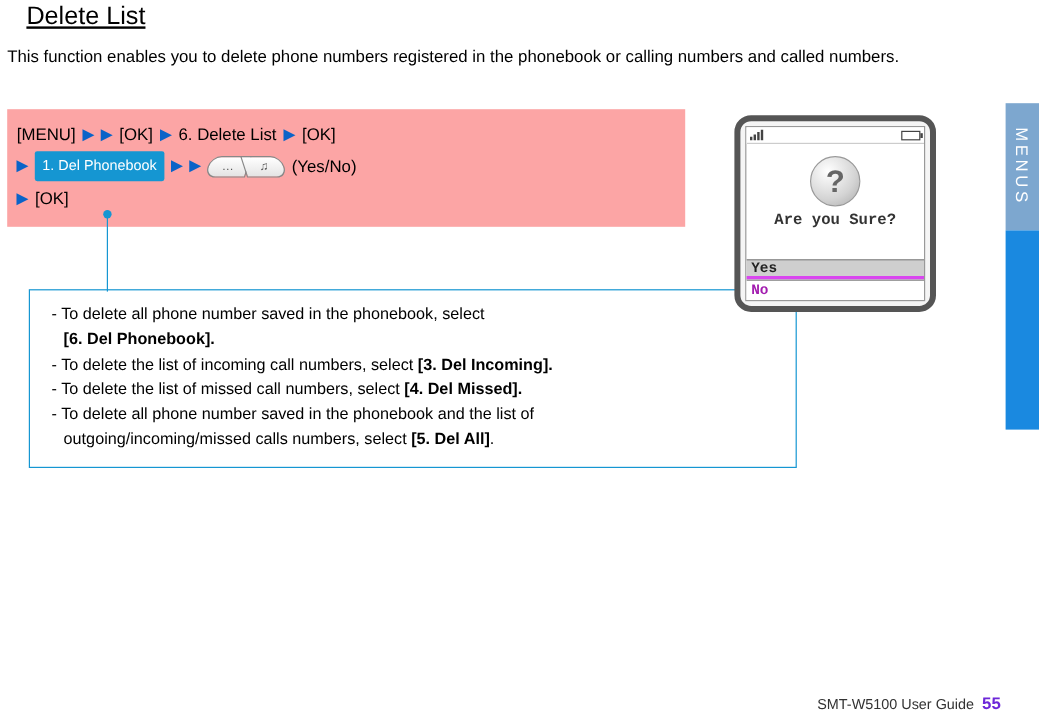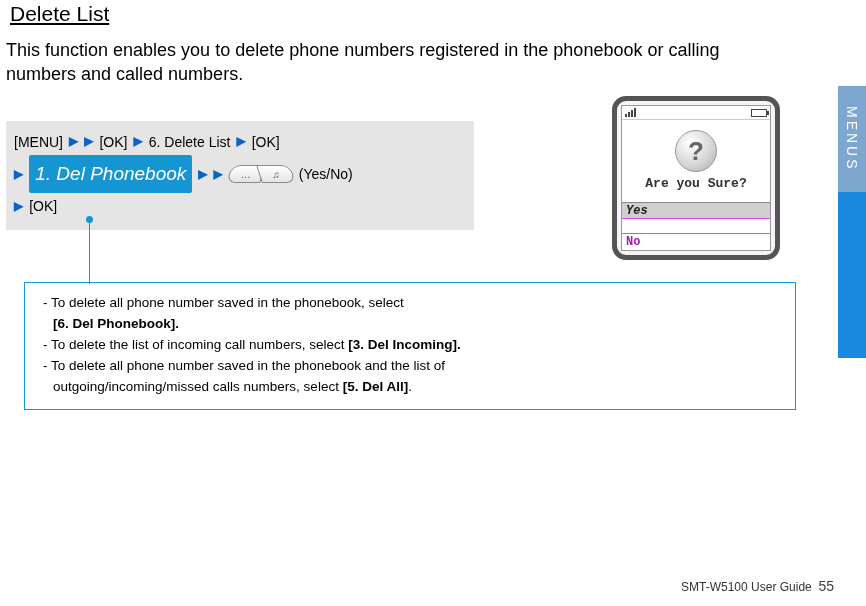--- a/index.html
+++ b/index.html
@@ -10,45 +10,44 @@
     font-size: 13.5px;
     color: #000;
     position: relative;
     background: #fff;
   }
   .page { padding: 0 0 0 6px; position: relative; }
   .title {
     font-size: 21px;
     text-decoration: underline;
     font-weight: normal;
-    margin: 2px 0 3px 4px;
+    margin: 2px 0 3px 16px;
   }
   .intro {
-    font-size: 18px;
+    font-size: 14px;
     line-height: 1.35;
     margin-bottom: 34px;
     max-width: 760px;
     margin-top: 12px;
   }
   .nav-block {
-    background: #e5e5e5;
+    background: #fca5a5;
     padding: 8px 8px 10px 8px;
-    width: 468px;
+    width: 565px;
     font-size: 14px;
     line-height: 1.9;
   }
   .nav-line { display: flex; align-items: center; flex-wrap: wrap; gap: 4px 6px; }
   .tri { color: #0a63c8; font-weight: bold; font-size: 12px; }
   .pill {
     background: #1596d2;
     color: #fff;
     padding: 1px 6px;
     border-radius: 2px;
-    font-size: 19px;
-    font-style: italic;
+    font-size: 12px;
   }
   .key-shape {
     display: inline-flex; align-items: center; gap: -2px;
   }
   .key-half {
     width: 34px; height: 18px;
     border: 1px solid #888;
     background: linear-gradient(#fff,#e4e4e4);
     display: inline-flex; align-items: center; justify-content: center;
     font-size: 10px; color: #555;
@@ -69,21 +68,21 @@
   .connector::before {
     content: "";
     position: absolute;
     top: -4px; left: -3px;
     width: 7px; height: 7px;
     border-radius: 50%;
     background: #1596d2;
   }
   .options-box {
     border: 1px solid #1596d2;
-    width: 772px;
+    width: 640px;
     margin-top: 52px;
     padding: 10px 14px 12px 14px;
     font-size: 13.5px;
     line-height: 1.55;
     margin-left: 18px;
   }
   .options-box p { margin: 0; padding-left: 12px; text-indent: -8px;}
   .options-box .indent { padding-left: 22px; text-indent: -8px;}
   .bold { font-weight: bold; }
   
@@ -147,21 +146,21 @@
   .opt-row {
     position: absolute; left: 0; right: 0;
     height: 17px;
     font-family: "Courier New", monospace;
     font-size: 12px;
     font-weight: bold;
     padding-left: 4px;
     display: flex; align-items: center;
     border-top: 1px solid #888;
   }
-  .opt-yes { bottom: 31px; background: #cfcfcf; color:#222; border-bottom: 1px solid #d946ef; font-style: italic;}
+  .opt-yes { bottom: 17px; background: #cfcfcf; color:#222; border-bottom: 3px solid #d946ef;}
   .opt-no { bottom: 0; background:#fff; color:#a21caf;}
   
   .side-tab {
     position: absolute;
     right: 0;
     top: 86px;
     width: 28px;
     height: 272px;
     display: flex; flex-direction: column;
   }
@@ -179,21 +178,21 @@
   .tab-lower {
     flex: 1;
     background: #1a89e0;
   }
   .footer {
     position: absolute;
     bottom: 12px; right: 32px;
     font-size: 12px;
     color: #333;
   }
-  .footer .pageno { color: #404040; font-weight: normal; font-size: 14px;}
+  .footer .pageno { color: #6d28d9; font-weight: bold; font-size: 14px;}
 </style>
 </head>
 <body>
 
 <div class="page">
   <h1 class="title">Delete List</h1>
   <p class="intro">This function enables you to delete phone numbers registered in the phonebook or calling numbers and called numbers.</p>
 
   <div class="nav-block">
     <div class="nav-line">
@@ -228,20 +227,21 @@
   </div>
 
   <div class="connector-wrap">
     <div class="connector"></div>
   </div>
 
   <div class="options-box">
     <p><span>- To delete all phone number saved in the phonebook, select</span></p>
     <p class="indent"><span class="bold">[6. Del Phonebook].</span></p>
     <p><span>- To delete the list of incoming call numbers, select </span><span class="bold">[3. Del Incoming].</span></p>
+    <p><span>- To delete the list of missed call numbers, select </span><span class="bold">[4. Del Missed].</span></p>
     <p><span>- To delete all phone number saved in the phonebook and the list of</span></p>
     <p class="indent"><span>outgoing/incoming/missed calls numbers, select </span><span class="bold">[5. Del All]</span>.</p>
   </div>
 </div>
 
 <div class="phone-panel">
   <div class="phone">
     <div class="phone-screen">
       <div class="statusbar">
         <span class="signal">

